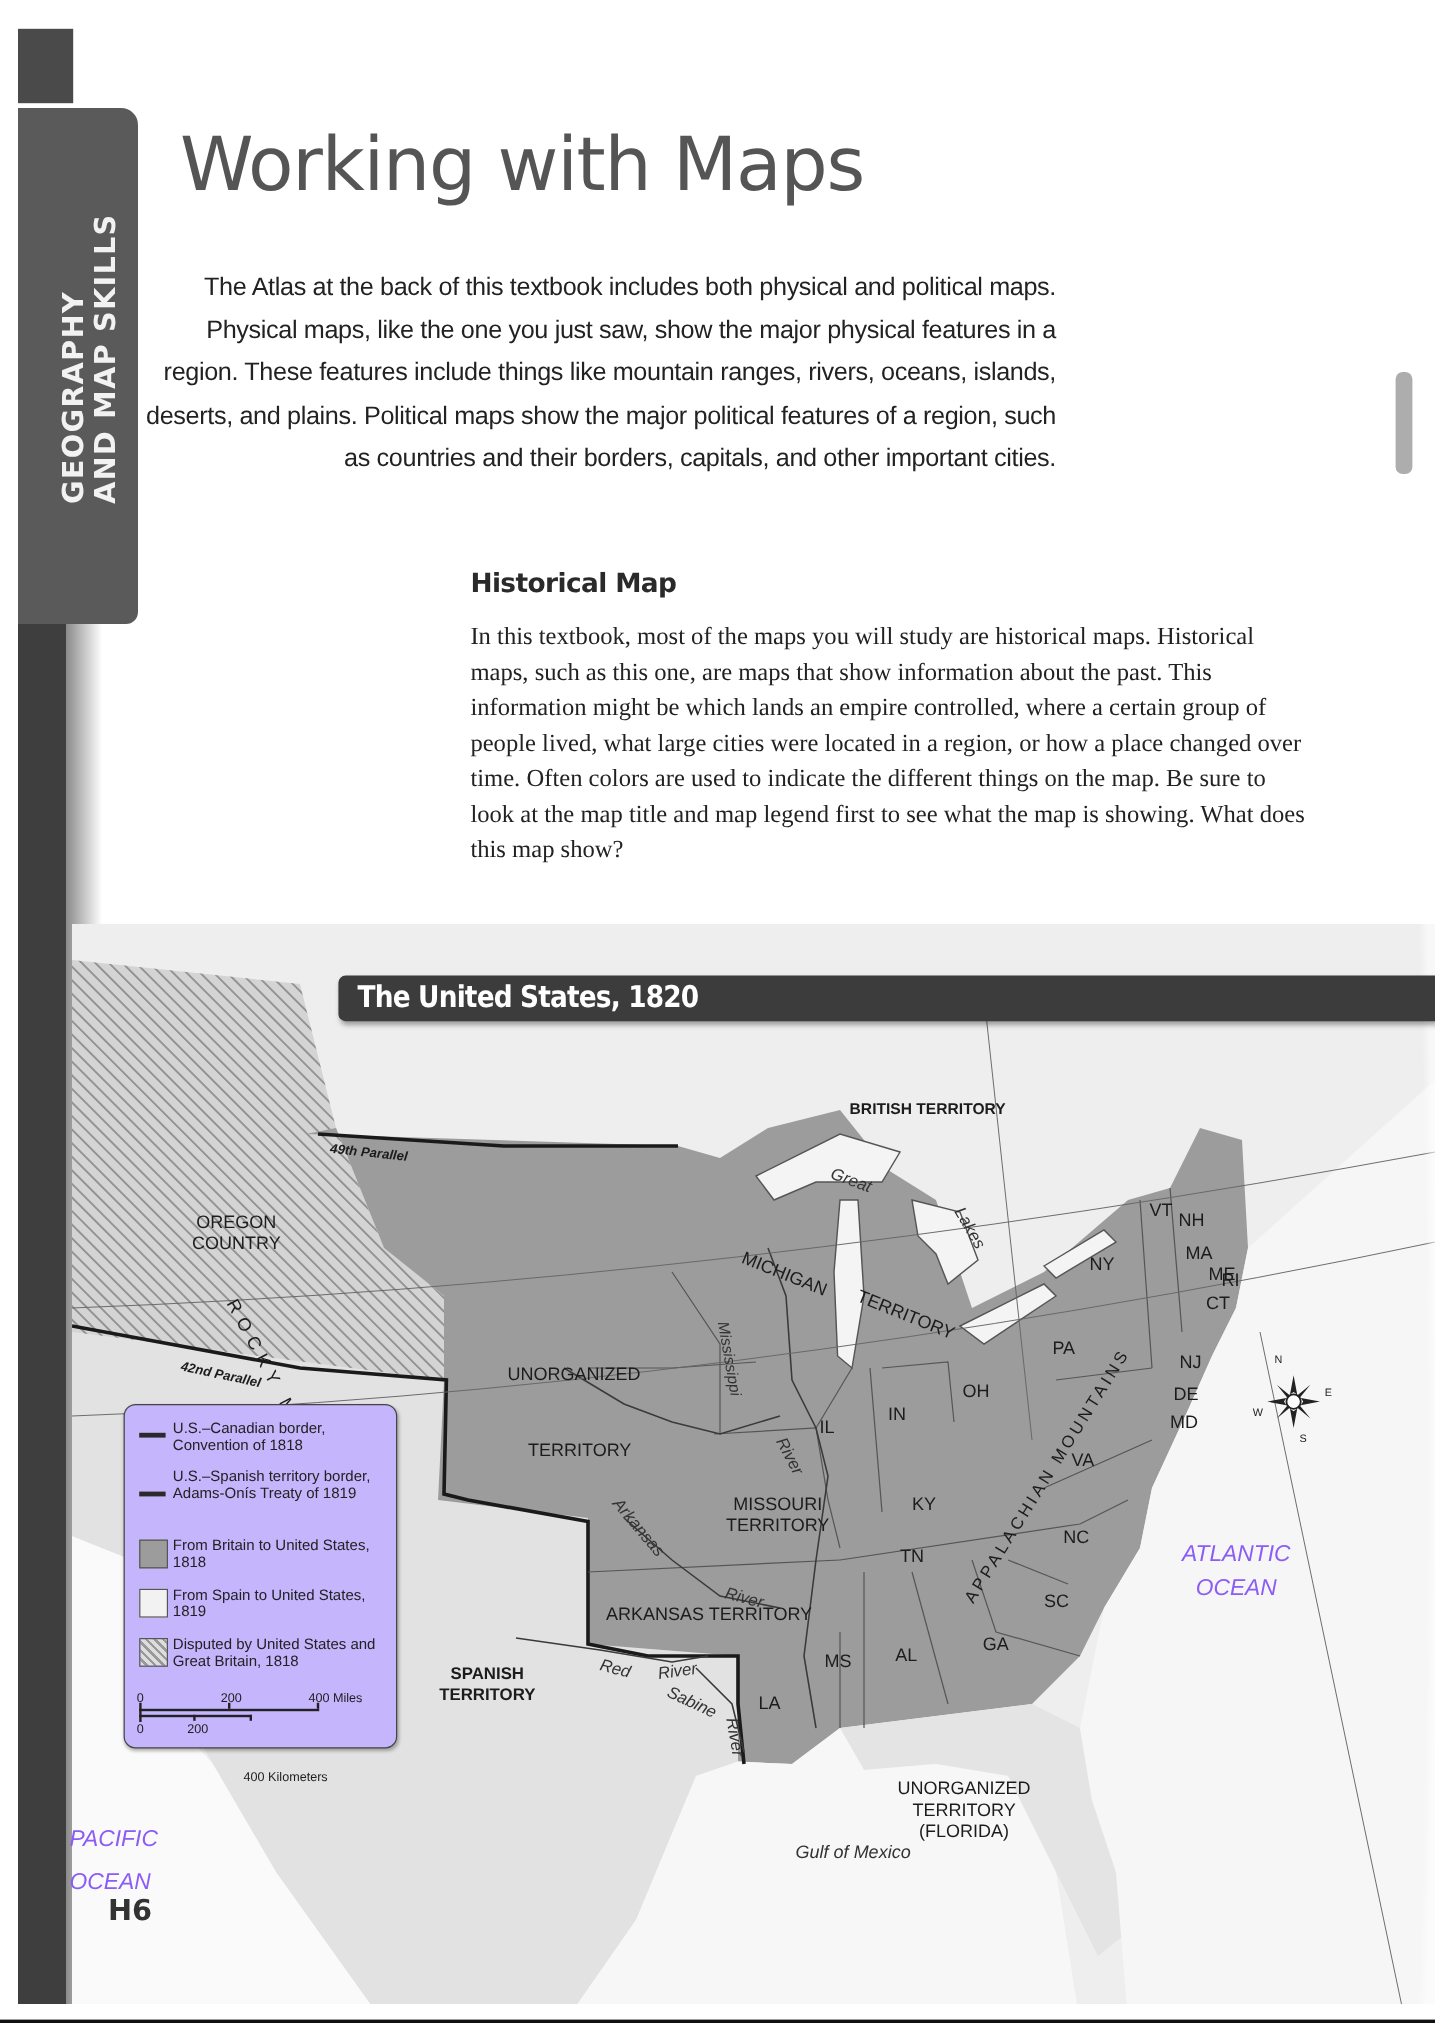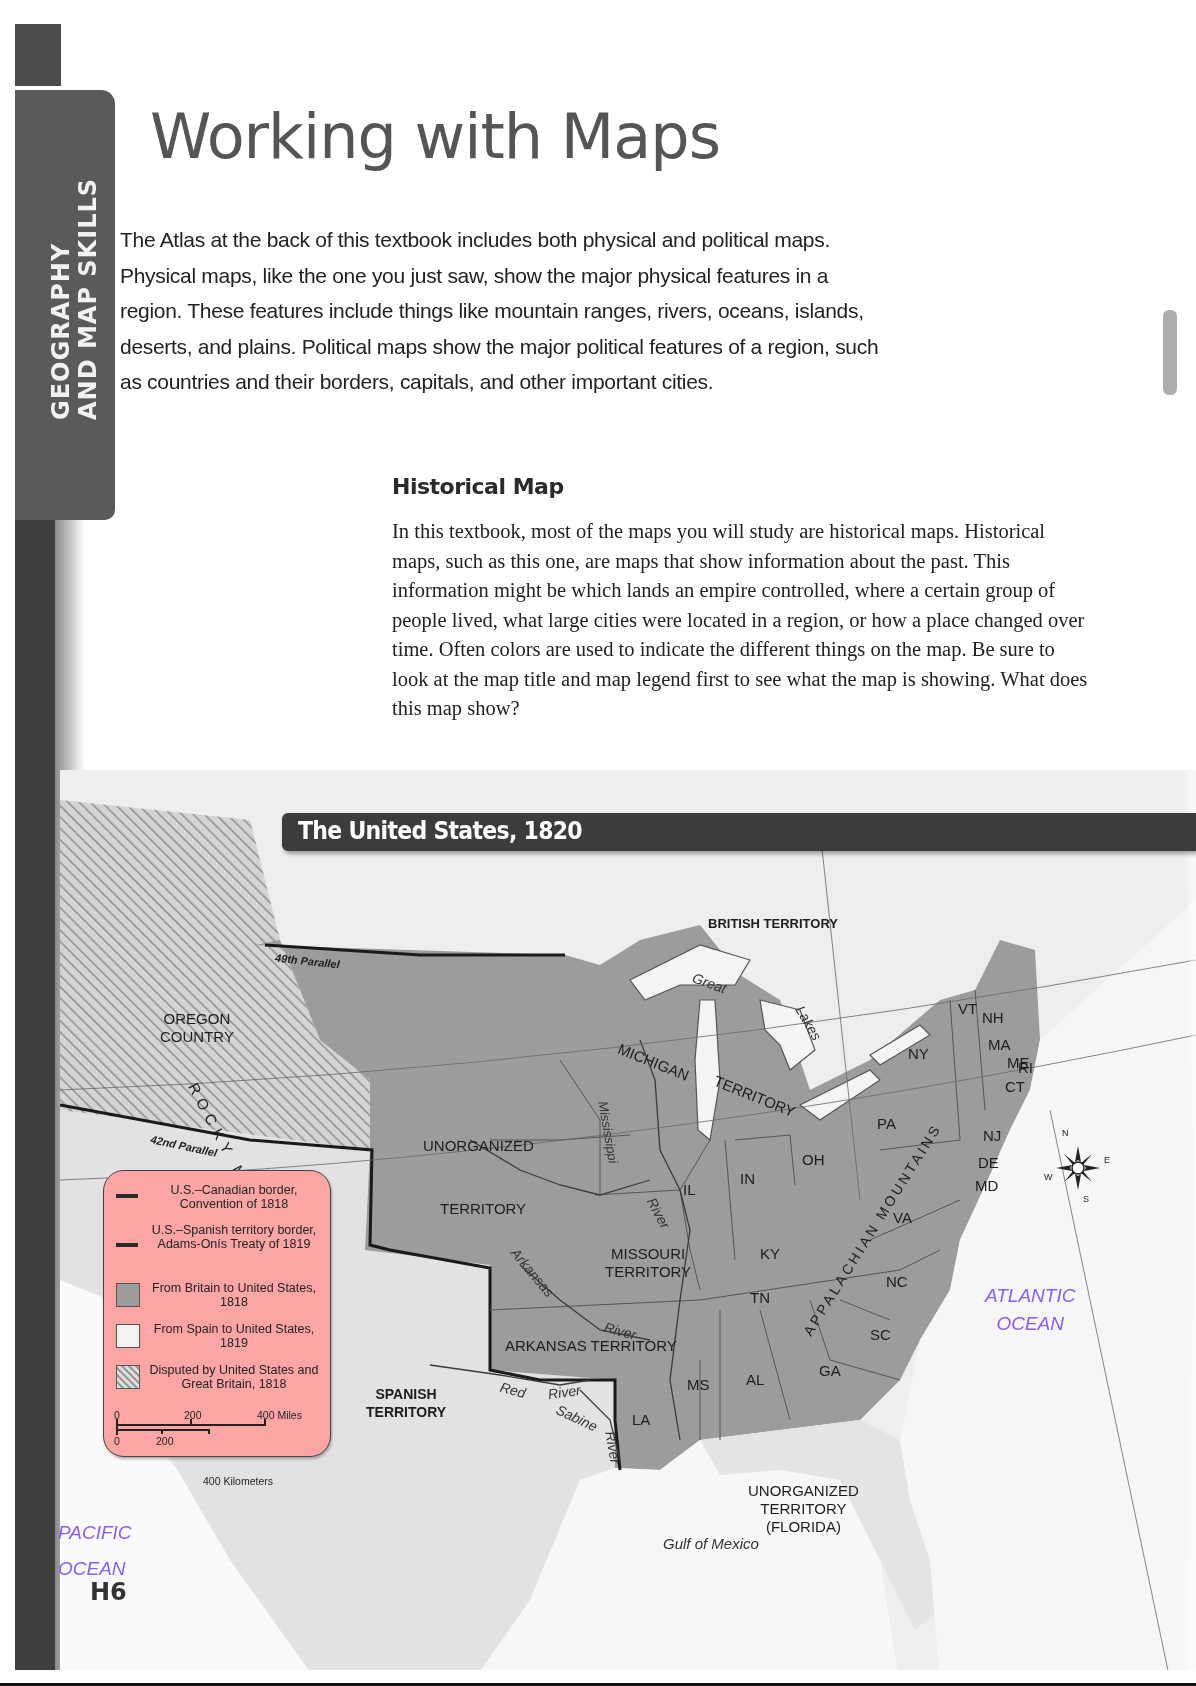--- a/index.html
+++ b/index.html
@@ -33,21 +33,21 @@
   }
 
   .page-title {
     position: absolute; left: 150px; top: 100px; margin: 0;
     font-family: "DejaVu Sans", sans-serif; font-weight: normal; font-size: 62px;
     color: #555555; letter-spacing: -1px;
   }
   .intro {
     position: absolute; left: 120px; top: 222px; width: 760px; margin: 0;
     font-family: "Liberation Sans Narrow", "Liberation Sans", sans-serif;
-    font-size: 21px; line-height: 35.5px; color: #222; letter-spacing: -0.3px;
+    font-size: 21px; line-height: 35.5px; color: #222; letter-spacing: -0.3px; text-align: right;
   }
   .section-heading {
     position: absolute; left: 392px; top: 474px; margin: 0;
     font-family: "DejaVu Sans", sans-serif; font-weight: bold; font-size: 22px;
     color: #2a2a2a; letter-spacing: -0.5px;
   }
   .section-body {
     position: absolute; left: 392px; top: 517px; width: 700px; margin: 0;
     font-family: "Liberation Serif", serif; font-size: 20.5px; line-height: 29.5px;
     color: #222;
@@ -70,23 +70,22 @@
   .lbl { position: absolute; font-family: "Liberation Sans", sans-serif; color: #1c1c1c; white-space: nowrap; }
   .lbl.state { font-size: 15px; font-weight: normal; }
   .lbl.terr { font-size: 15px; text-align: center; line-height: 18px; }
   .lbl.water { font-style: italic; color: #333; font-size: 14px; }
   .lbl.ocean { font-style: italic; color: #8b5cf6; font-size: 19px; text-align: center; line-height: 28px; }
   .lbl.mtn { font-size: 15px; letter-spacing: 6px; }
   .lbl.paral { font-size: 11px; font-style: italic; font-weight: bold; }
 
   .legend {
     position: absolute; left: 103px; top: 1170px; width: 226px; height: 285px;
-    background: #fca5a5; border: 1.5px solid #444; border-radius: 21px;
+    background: #c4b5fd; border: 1.5px solid #444; border-radius: 10px;
     box-shadow: 1px 2px 3px rgba(0,0,0,0.3);
-    text-align: center;
   }
   .legend-item { position: absolute; left: 10px; font-size: 12.5px; line-height: 14px; color: #222; }
   .legend-item .txt { position: absolute; left: 30px; top: 0; width: 180px; }
   .sw-line { position: absolute; left: 2px; width: 22px; height: 4px; background: #2a2a2a; }
   .sw-box { position: absolute; left: 2px; top: 2px; width: 22px; height: 22px; border: 1px solid #555; }
   .scale { position: absolute; left: 10px; top: 238px; width: 210px; height: 40px; font-size: 10.5px; }
 
   .page-number {
     position: absolute; left: 90px; top: 1578px; margin: 0;
     font-family: "DejaVu Sans", sans-serif; font-weight: bold; font-size: 24px; color: #333;

